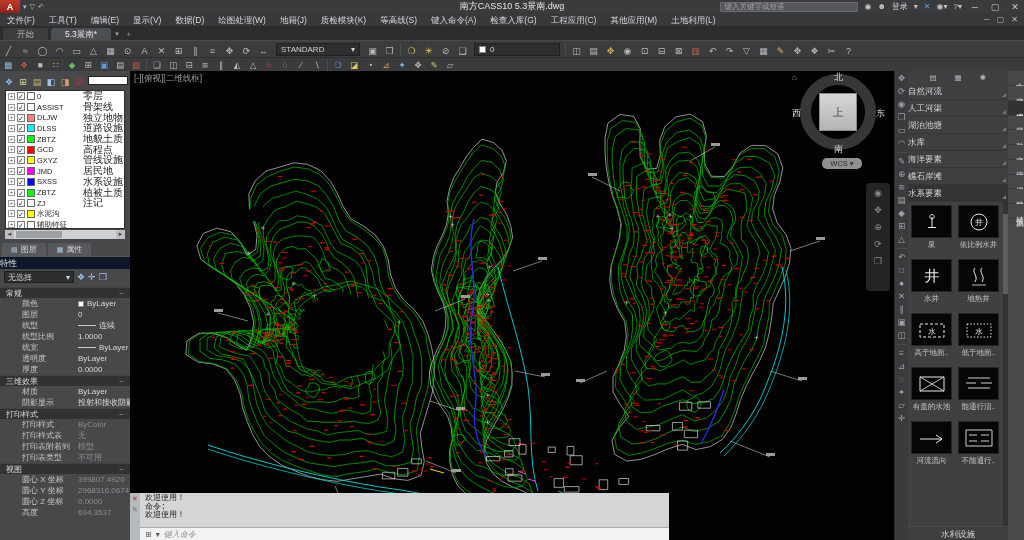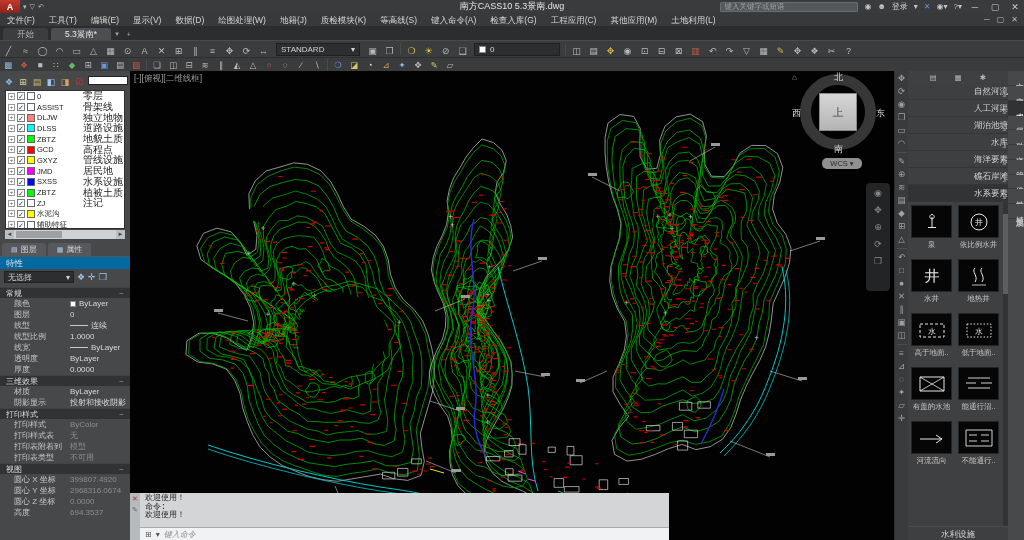--- a/index.html
+++ b/index.html
@@ -47,28 +47,28 @@
 .tr .chk{width:8px;height:8px;border:1px solid #7c7c7c;background:#fdfdfd;color:#16417c;font-size:7px;line-height:7px;text-align:center;flex:0 0 auto}
 .tr .sw{width:8px;height:8px;border:1px solid #666;flex:0 0 auto}
 .tr .nm{font-size:7.5px;color:#1c1c1c;width:44px;white-space:nowrap;overflow:hidden}
 .tr .ds{font-size:10px;color:#1c1c1c;white-space:nowrap;overflow:hidden}
 #lp-hscroll{position:absolute;left:5px;top:159px;width:120px;height:9px;background:#cfd2d4;display:flex;align-items:center}
 #lp-hscroll .ar{width:9px;height:9px;background:#bcbfc1;color:#444;font-size:6px;text-align:center;line-height:9px}
 #lp-hscroll .thumb{width:46px;height:7px;background:#9ea1a3;margin-left:2px}
 #lp-tabs{position:absolute;left:2px;top:172px;height:13px;display:flex;gap:2px}
 .lp-tab{background:#56585b;color:#d2d3d5;font-size:8px;line-height:13px;padding:0 9px;border-radius:2px 2px 0 0;display:flex;align-items:center;gap:3px}
 .lp-tab .ti{font-size:7px;color:#a8c4e0}
-#props-title{position:absolute;left:0;top:185px;width:130px;height:13px;background:#0369a1;border-top:1px solid #55575a;color:#e2e3e5;font-size:8.5px;line-height:13px;padding-left:6px}
+#props-title{position:absolute;left:0;top:185px;width:130px;height:13px;background:#0f172a;border-top:1px solid #55575a;color:#e2e3e5;font-size:8.5px;line-height:13px;}
 #sel-row{position:absolute;left:0;top:198px;width:130px;height:16px;display:flex;align-items:center;padding:0 4px;gap:3px}
 #sel-box{width:70px;height:12px;background:#2d2e30;border:1px solid #202123;color:#d2d3d5;font-size:8px;display:flex;align-items:center;justify-content:space-between;padding:0 3px}
 .sel-ic{font-size:9px;color:#9fc2e8}
 #props-body{position:absolute;left:0;top:216px;width:130px;bottom:0;overflow:hidden}
 .pg-h{height:11px;background:#313234;border-top:1px solid #404244;color:#dedfe1;font-size:8px;line-height:11px;padding:0 6px;display:flex;justify-content:space-between}
 .pg-h .mins{color:#9a9c9e}
-.pr{height:11px;display:flex;align-items:center;padding-left:14px;font-size:8px}
+.pr{height:11px;display:flex;align-items:center;padding-left:22px;font-size:8px}
 .pr .pl{width:56px;color:#c3c5c7;white-space:nowrap;overflow:hidden;flex:0 0 auto}
 .pr .pv{color:#d8d9db;white-space:nowrap;overflow:hidden;display:flex;align-items:center;gap:3px}
 .pr .pv.dim{color:#8b8d90}
 .pv .csw{width:6px;height:6px;background:#fff;border:1px solid #888;display:inline-block}
 .pv .lns{width:18px;height:1px;background:#c8c9cb;display:inline-block}
 
 #draw-region{position:absolute;left:130px;top:71px;width:764px;height:469px;background:#020202;z-index:10}
 #vp-label{position:absolute;left:4px;top:2px;color:#9b9c9e;font-size:8.5px;z-index:12}
 #map{position:absolute;left:0;top:0;z-index:11}
 
@@ -94,21 +94,21 @@
 #cmd-input .ph{color:#8f9193;font-size:8px;font-style:italic}
 
 #right-strip{position:absolute;left:894px;top:71px;width:14px;height:469px;background:#3a3b3d;border-left:1px solid #2c2d2f;display:flex;flex-direction:column;align-items:center;gap:4px;padding-top:3px;z-index:20}
 #right-strip span{color:#9fa3a6;font-size:8.5px;line-height:9px}
 #right-strip .sep{width:10px;height:1px;background:#2c2d2f;border-bottom:1px solid #4a4c4e}
 
 #right-palette{position:absolute;left:908px;top:71px;width:100px;height:469px;background:#3f4042;z-index:20}
 #rp-toolbar{position:absolute;left:0;top:0;width:100px;height:12px;display:flex;align-items:center;justify-content:center;gap:8px}
 #rp-toolbar span{color:#b5b7b9;font-size:7.5px}
 #rp-cats{position:absolute;left:0;top:12px;width:100px}
-.rp-cat{position:relative;height:17px;line-height:17px;text-align:right;font-size:8.5px;color:#d3d4d6;background:#3e3f41;border-bottom:1px solid #353638}
+.rp-cat{position:relative;height:17px;line-height:17px;text-align:left;font-size:8.5px;color:#d3d4d6;background:#3e3f41;border-bottom:1px solid #353638}
 .rp-cat.sel{background:#323335}
 .rp-cat::after{content:"";position:absolute;right:2px;bottom:2px;border-left:4px solid transparent;border-bottom:4px solid #77797b}
 #rp-grid{position:absolute;left:0;top:131px;width:94px;display:grid;grid-template-columns:47px 47px}
 .sym-cell{height:54px;display:flex;flex-direction:column;align-items:center;padding-top:3px}
 .sym-box{width:41px;height:33px;background:#060606;border:1px solid #242526;display:flex;align-items:center;justify-content:center}
 .sym-lab{font-size:7.5px;color:#c4c5c7;line-height:13px;white-space:nowrap;overflow:hidden;max-width:46px}
 #rp-scroll{position:absolute;right:0;top:131px;width:5px;height:324px;background:#323335}
 #rp-scroll .th{position:absolute;left:0;top:12px;width:5px;height:80px;background:#5c5e60}
 #rp-footer{position:absolute;left:0;top:455px;width:100px;height:14px;line-height:14px;text-align:center;font-size:8.5px;color:#d3d4d6;background:#3e3f41;border-top:1px solid #4a4c4e}
 

